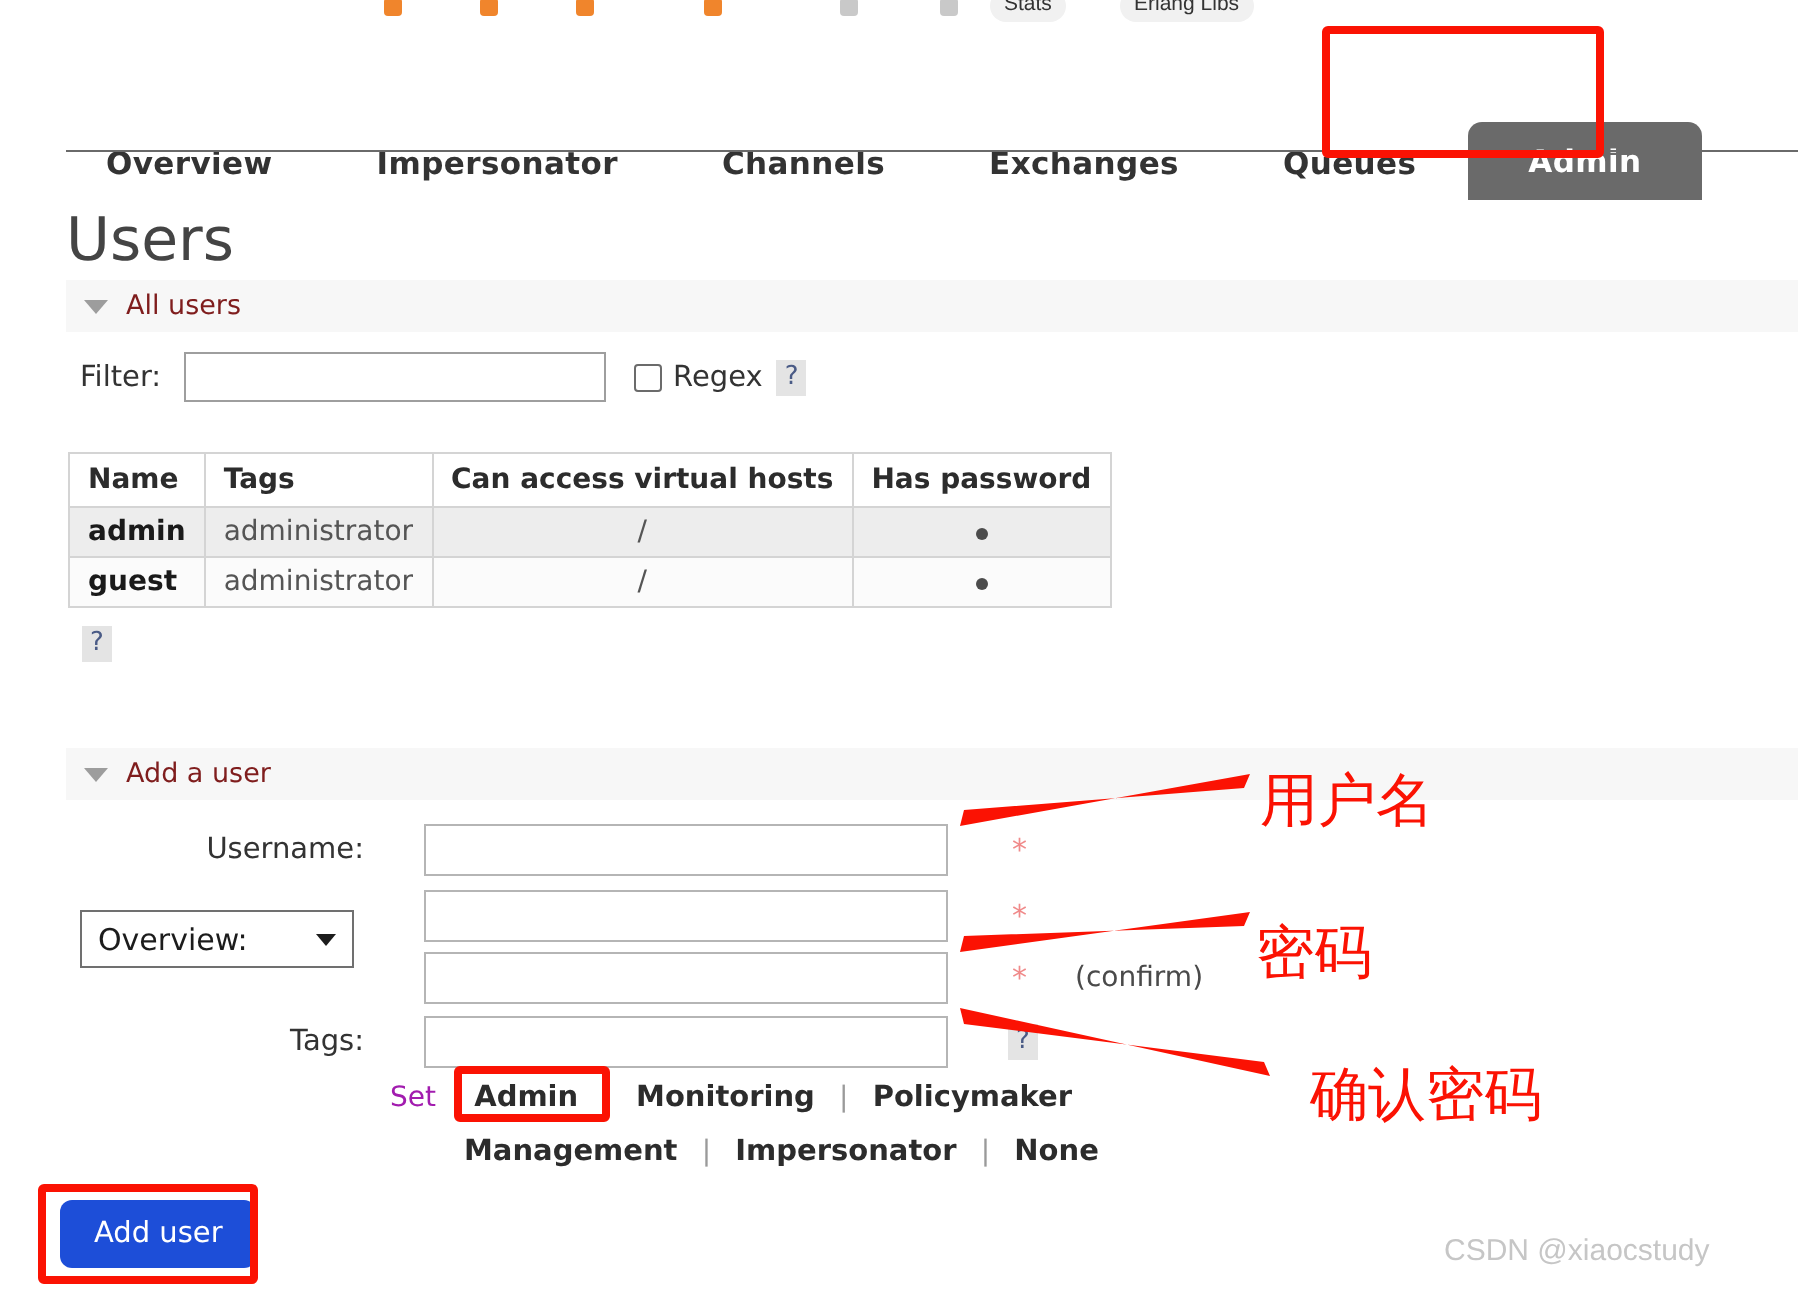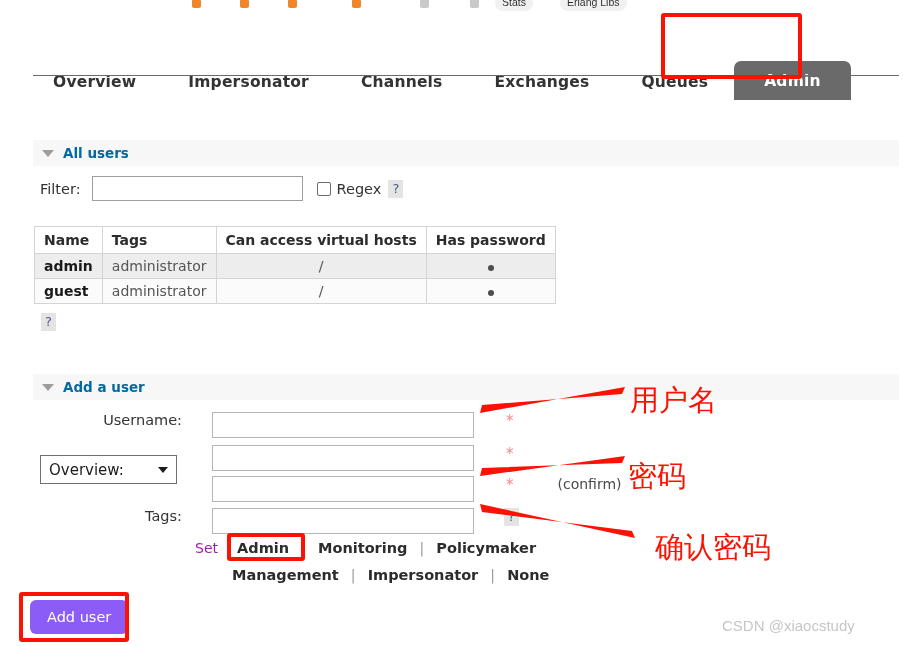--- a/index.html
+++ b/index.html
@@ -108,23 +108,23 @@
   #bar-add-user  { top: 374px; }
   .tri {
     width: 0; height: 0;
     border-left: 6px solid transparent;
     border-right: 6px solid transparent;
     border-top: 7px solid #9d9d9d;
     margin: 0 9px 0 9px;
   }
   .section-label {
     font-family: "DejaVu Sans", sans-serif;
-    font-weight: bold;
+    font-weight: normal;
     font-size: 13.5px;
-    color: #0369a1;
+    color: #7f1d1d;
   }
 
   
   .filter-row {
     position: absolute; left: 40px; top: 176px;
     display: flex; align-items: center;
   }
   .filter-label {
     font-size: 14.5px; color: #333;
     font-family: "DejaVu Sans", sans-serif;
@@ -206,21 +206,21 @@
     position: absolute; left: 34px; top: 313px;
   }
 
   
   .form-area {
     position: absolute; left: 0; top: 408px;
     width: 903px;
   }
   .form-row {
     position: absolute;
-    display: flex;  gap: 20px;
+    display: flex; align-items: center; gap: 20px;
   }
   .form-label {
     font-size: 14.5px;
     color: #333;
     font-family: "DejaVu Sans", sans-serif;
     text-align: right;
     width: 152px;
     padding-right: 10px;
   }
   .text-input {
@@ -234,21 +234,21 @@
   }
   .req-star {
     color: #f08a8a;
     font-size: 15px;
     margin-left: 12px;
     font-family: "DejaVu Sans", sans-serif;
   }
   .confirm-text {
     font-size: 14px;
     color: #4a4a4a;
-    margin-left: 24px;
+    margin-left: 4px;
     font-family: "DejaVu Sans", sans-serif;
   }
   .pw-select {
     position: absolute; left: 40px; top: 455px;
     width: 137px; height: 29px;
     border: 1px solid #707070;
     background: #ffffff;
     font-size: 15px;
     color: #1c1c1c;
     font-family: "DejaVu Sans", sans-serif;
@@ -285,21 +285,21 @@
     margin: 0 7px;
   }
   .tags-links-row2 {
     position: absolute; left: 232px; top: 565px;
     font-family: "DejaVu Sans", sans-serif;
   }
 
   
   .add-user-btn {
     position: absolute; left: 30px; top: 600px;
-    background: #8b5cf6;
+    background: #1d4ed8;
     color: #ffffff;
     border: none;
     border-radius: 6px;
     font-family: "DejaVu Sans", sans-serif;
     font-size: 14.5px;
     padding: 9px 17px;
     cursor: pointer;
   }
 
   
@@ -345,20 +345,21 @@
       <div class="nav-item">Impersonator</div>
       <div class="nav-item">Channels</div>
       <div class="nav-item">Exchanges</div>
       <div class="nav-item">Queues</div>
       <div class="nav-item active">Admin</div>
     </div>
   </div>
   <div class="nav-rule"></div>
   <div class="annot-box" id="annot-admin-tab"></div>
 
+  <div class="page-title">Users</div>
 
   <div class="section-bar" id="bar-all-users">
     <span class="tri"></span>
     <span class="section-label">All users</span>
   </div>
 
   <div class="filter-row">
     <span class="filter-label">Filter:</span>
     <input class="filter-input" type="text" value="" placeholder="" style="">
     <span class="regex-box"></span>

